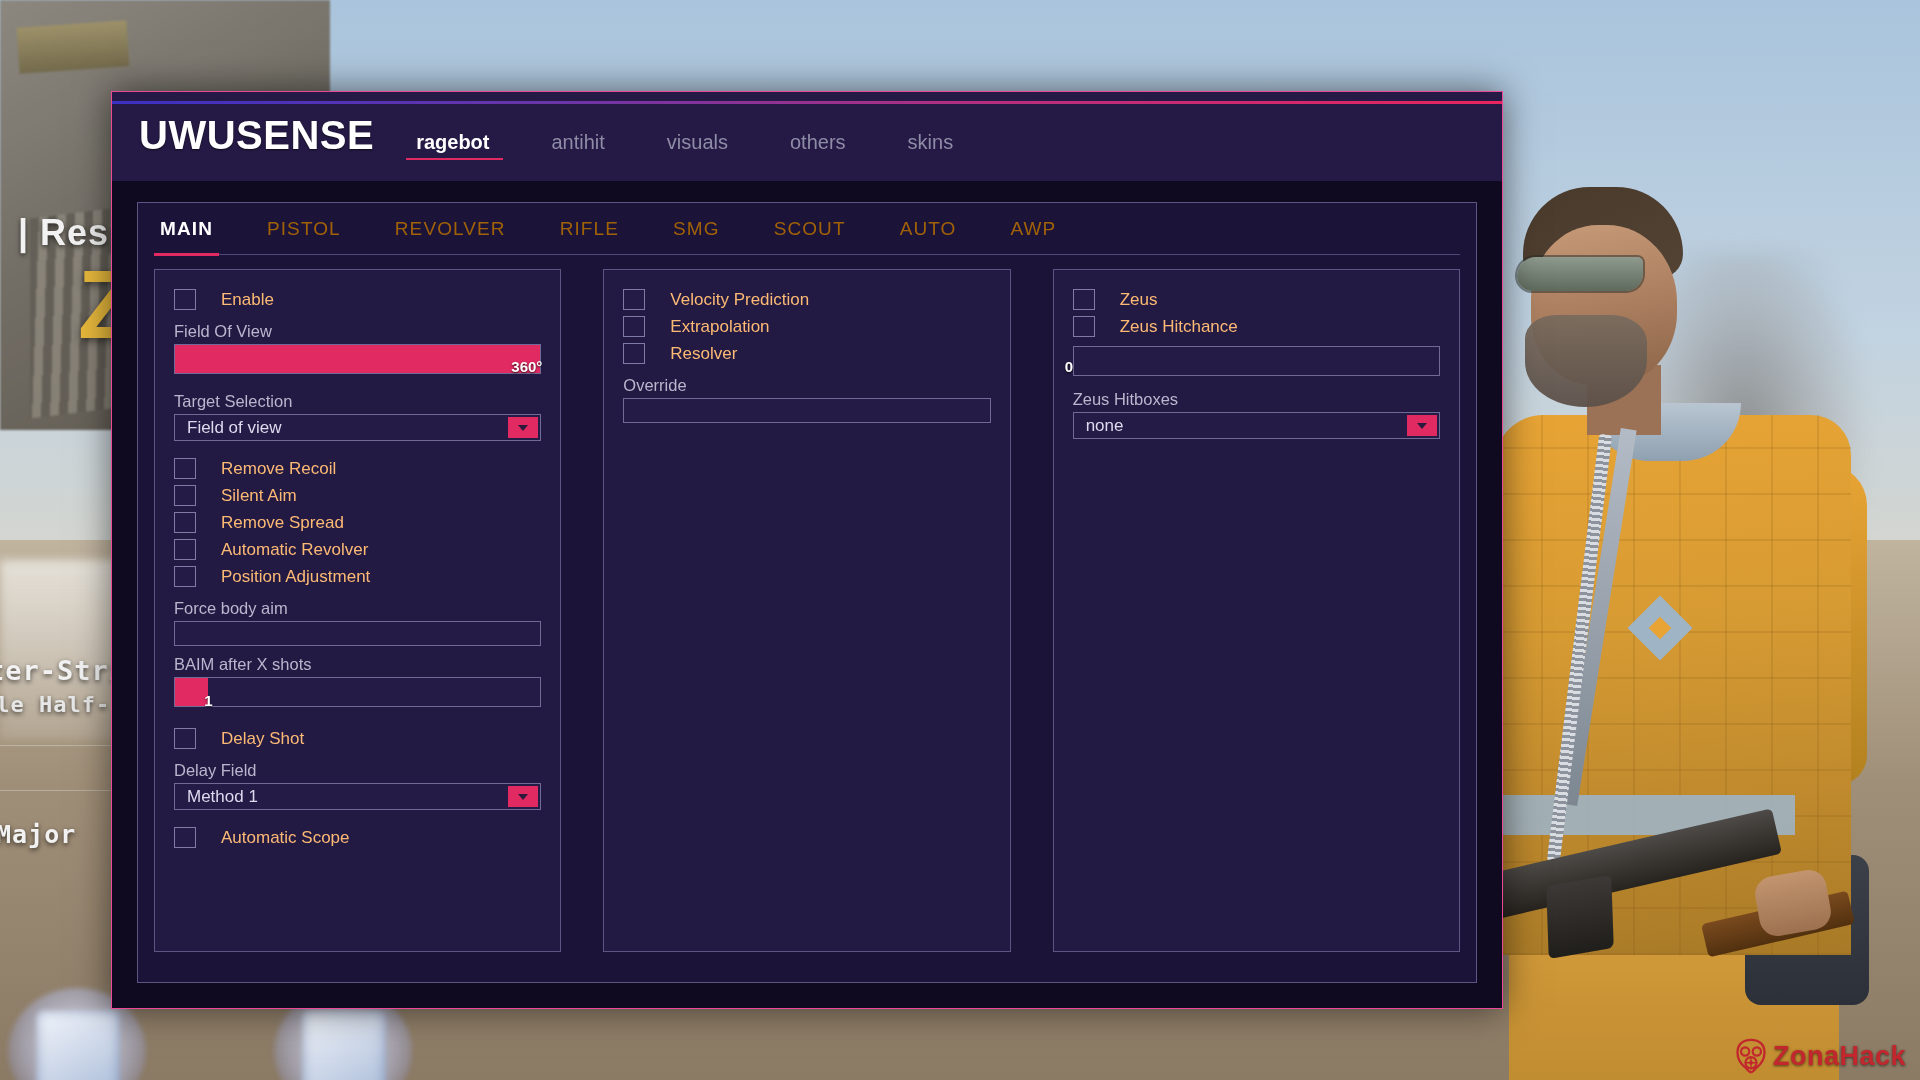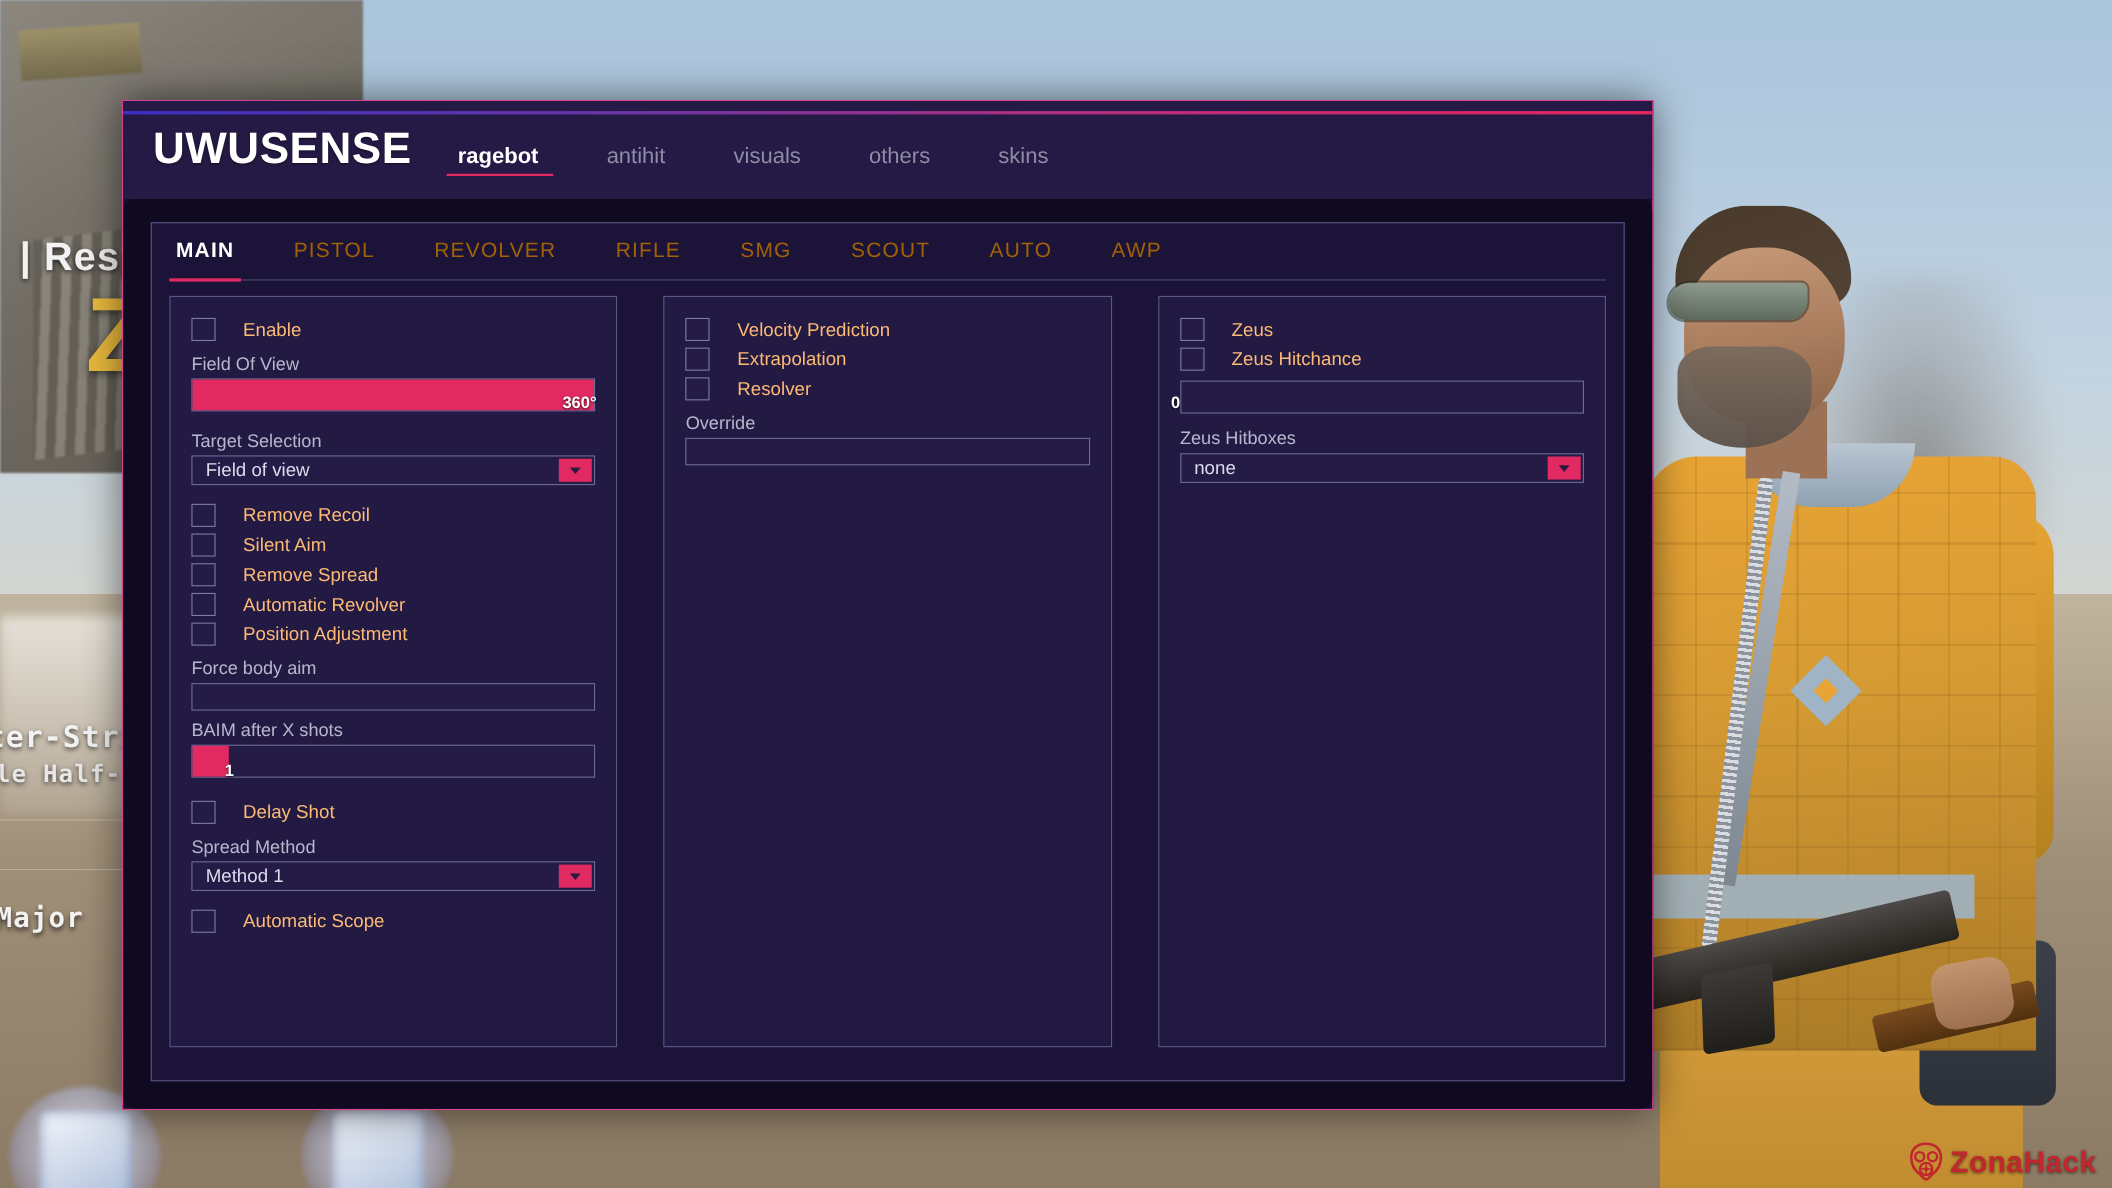--- a/index.html
+++ b/index.html
@@ -275,21 +275,20 @@
     content: "";
     position: absolute; left: -10px; right: -14px; bottom: 0;
     height: 2px; background: #e12a62;
   }
 
   #panel-body {
     position: absolute;
     left: 0; top: 89px; right: 0; bottom: 0;
     background: #100a20;
     padding: 21px 25px 25px 25px;
-    border-radius: 11px;
   }
   #content-frame {
     position: relative;
     width: 100%; height: 100%;
     border: 1px solid #5b5684;
     background: #1c1338;
     padding: 0 16px 16px 16px;
   }
 
   
@@ -584,21 +583,21 @@
             <div class="slider-value sv-knob" style="left:8%">1</div>
           </div>
 
           <div class="spacer-14"></div>
 
           <div class="check-row">
             <div class="check-box"></div>
             <div class="check-label">Delay Shot</div>
           </div>
 
-          <div class="field-label">Spread Method</div>
+          <div class="field-label">Delay Field</div>
           <div class="combo">
             <div class="combo-value">Method 1</div>
             <div class="combo-arrow">
                 <i></i>
               </div>
           </div>
 
           <div class="spacer-8"></div>
 
           <div class="check-row">

